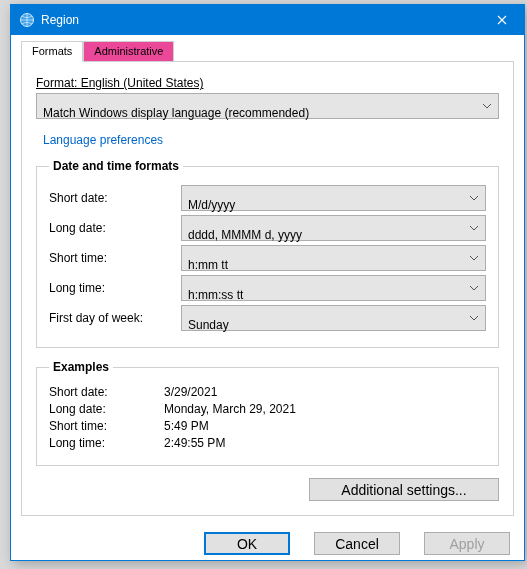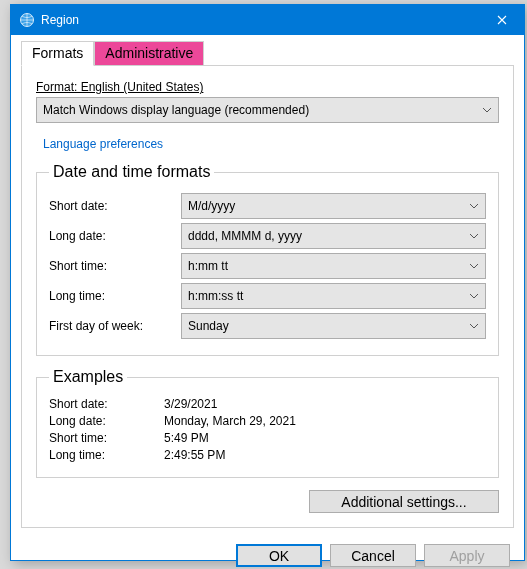--- a/index.html
+++ b/index.html
@@ -11,60 +11,60 @@
     display: flex; flex-direction: column;
   }
   .titlebar {
     height: 30px; background: #0078d7; color: #fff; display: flex; align-items: center;
     padding: 0 0 0 8px; font-size: 12px;
   }
   .titlebar .icon { width: 16px; height: 16px; margin-right: 6px; display:flex; align-items:center; justify-content:center; }
   .titlebar .title { flex: 1; }
   .titlebar .close { width: 45px; height: 30px; display:flex; align-items:center; justify-content:center; cursor:default; }
   .titlebar .close svg { stroke: #fff; }
-  .tabstrip { display:flex; padding: 6px 10px 0 10px; font-size:14px; }
+  .tabstrip { display:flex; padding: 6px 10px 0 10px; font-size:11px; }
   .tab {
     padding: 3px 10px 4px 10px; border:1px solid #d0d0d0; border-bottom:none;
     background:#fff; position:relative; cursor:default;
   }
   .tab.active { background:#fff; z-index:2; border-bottom:1px solid #fff; margin-bottom:-1px;}
   .tab.inactive { background:#ec4899; }
   .tabbody {
     border:1px solid #d0d0d0; margin: 0 10px 8px 10px; padding: 14px 14px 14px 14px;
     flex:1; font-size:12px; position:relative;
   }
   .label-row { margin-bottom: 3px; text-decoration: underline; }
   .combo {
     width:100%; height:23px; border:1px solid #adadad; background:#e5e5e5;
-    display:flex; align-items:center; padding: 12px 6px; font-size:12px; cursor:default;
+    display:flex; padding: 12px 6px; font-size:12px; cursor:default;
     position:relative;
   }
   .combo .caret { position:absolute; right:6px; top:50%; transform:translateY(-50%); }
   .link { color:#0066cc; cursor:default; display:inline-block; margin:14px 0 12px 7px;}
   fieldset {
     border:1px solid #d0d0d0; padding: 8px 12px 12px 12px; margin:0 0 12px 0;
   }
-  legend { font-size:16px; padding:0 4px; }
+  legend { font-size:12px; padding:0 4px;font-weight:bold; }
   .form-row { display:flex; align-items:center; margin:4px 0; }
   .form-row .fl { width: 132px; }
   .form-row .fv { flex:1; }
   .combo.small { height:21px; }
   .ex-row { display:flex; margin:3px 0; }
   .ex-row .fl { width:115px; }
   .btn {
     height:23px; min-width:86px; border:1px solid #adadad; background:#e1e1e1;
     font-size:14px; display:inline-flex; align-items:center; justify-content:center;
     cursor:default; padding:0 12px;
   }
   .btn.default { border:2px solid #0078d7; background:#e1e1e1; }
   .btn.disabled { color:#a0a0a0; }
   .addl-row { display:flex; justify-content:flex-end; margin-top:2px; }
   .addl-row .btn { min-width:190px; }
   .bottom-buttons {
-    display:flex; justify-content:flex-end; gap:8px; padding: 8px 14px 14px 0;
+    display:flex; justify-content:flex-end; gap:24px; padding: 8px 14px 14px 0;
   }
   .caret svg { display:block; }
 </style>
 </head>
 <body>
 <div class="backdrop">
 
 <div class="window">
   <div class="titlebar">
     <span class="icon">

